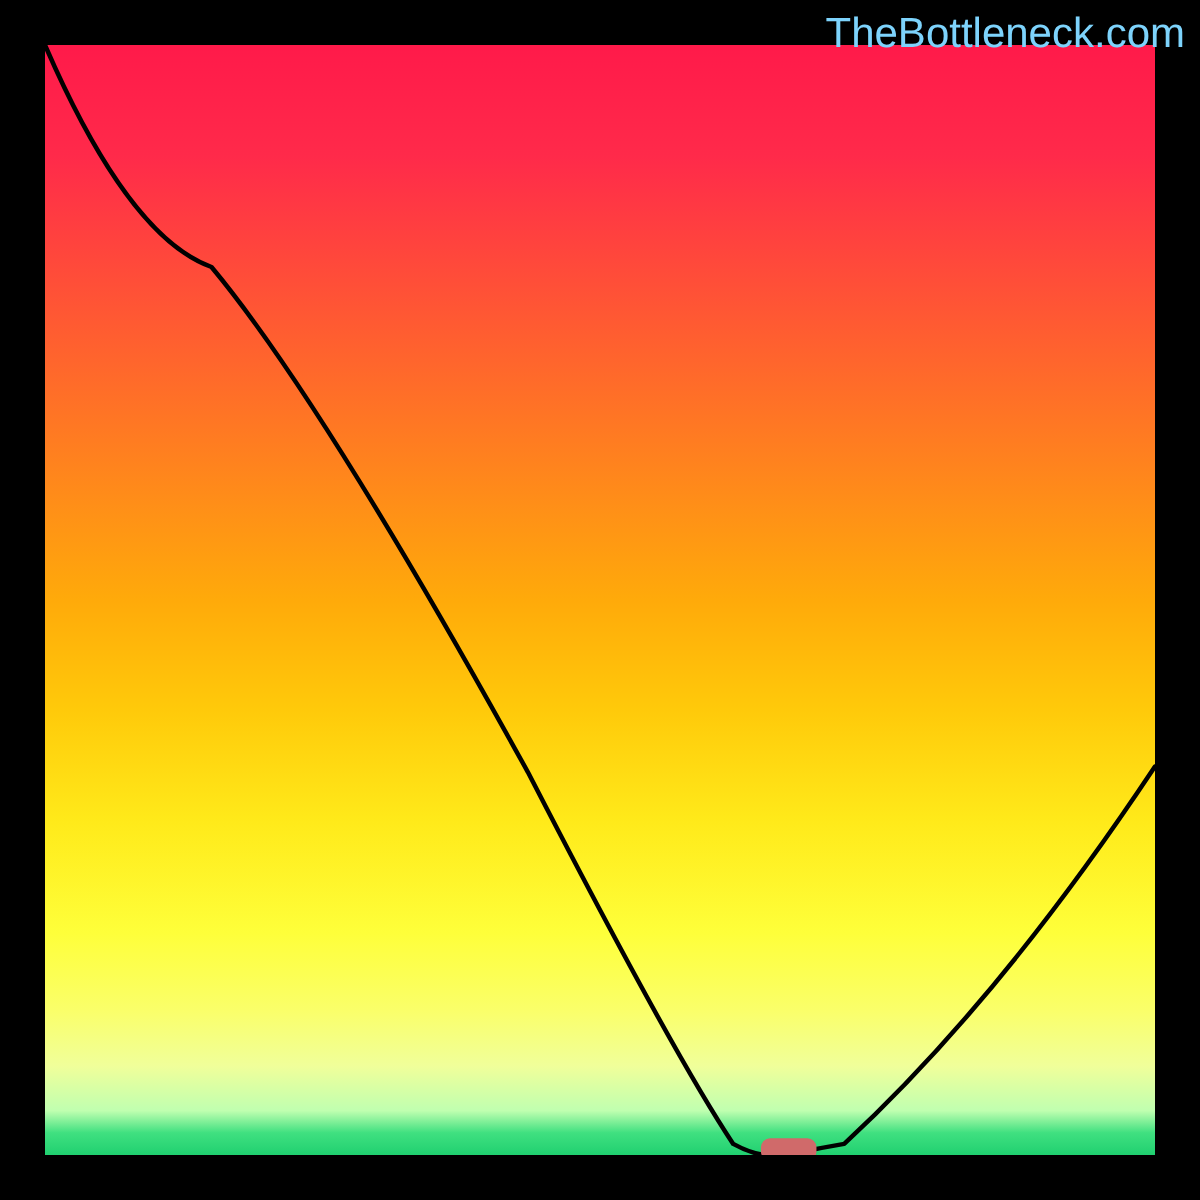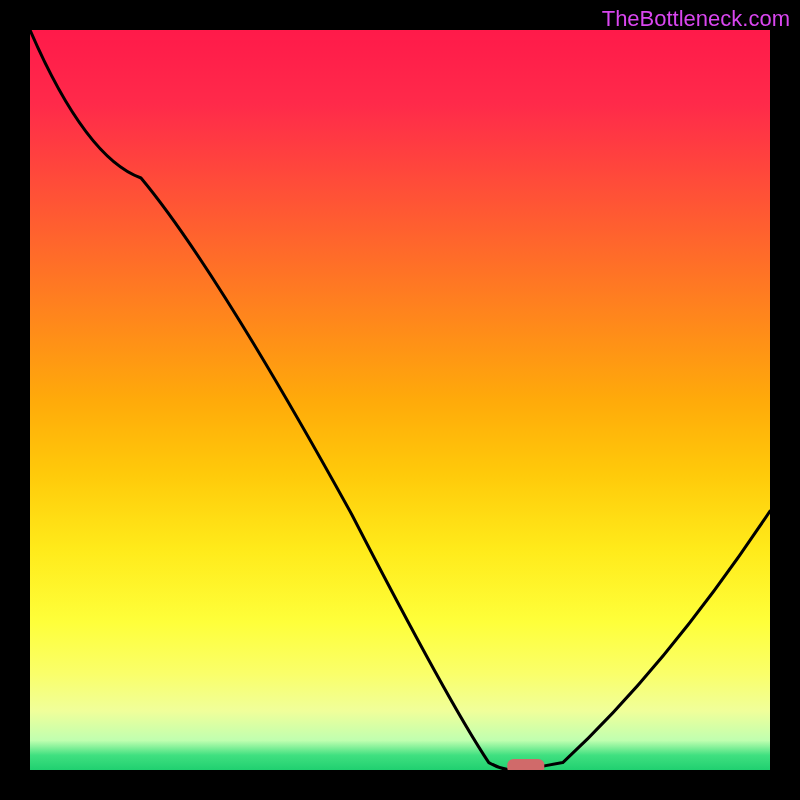--- a/index.html
+++ b/index.html
@@ -36,22 +36,22 @@
       #f0ff9a 92%,
       #c0ffb0 96%,
       #40e080 98%,
       #20d070 100%
     );
   }
   .watermark {
     position: absolute;
     top: 6px;
     right: 10px;
-    color: #d946ef;
-    font-size: 22px;
+    color: #7dd3fc;
+    font-size: 28px;
     font-family: Arial, sans-serif;
     z-index: 10;
   }
   svg.curve {
     position: absolute;
     left: 0;
     top: 0;
     width: 740px;
     height: 740px;
     pointer-events: none;

